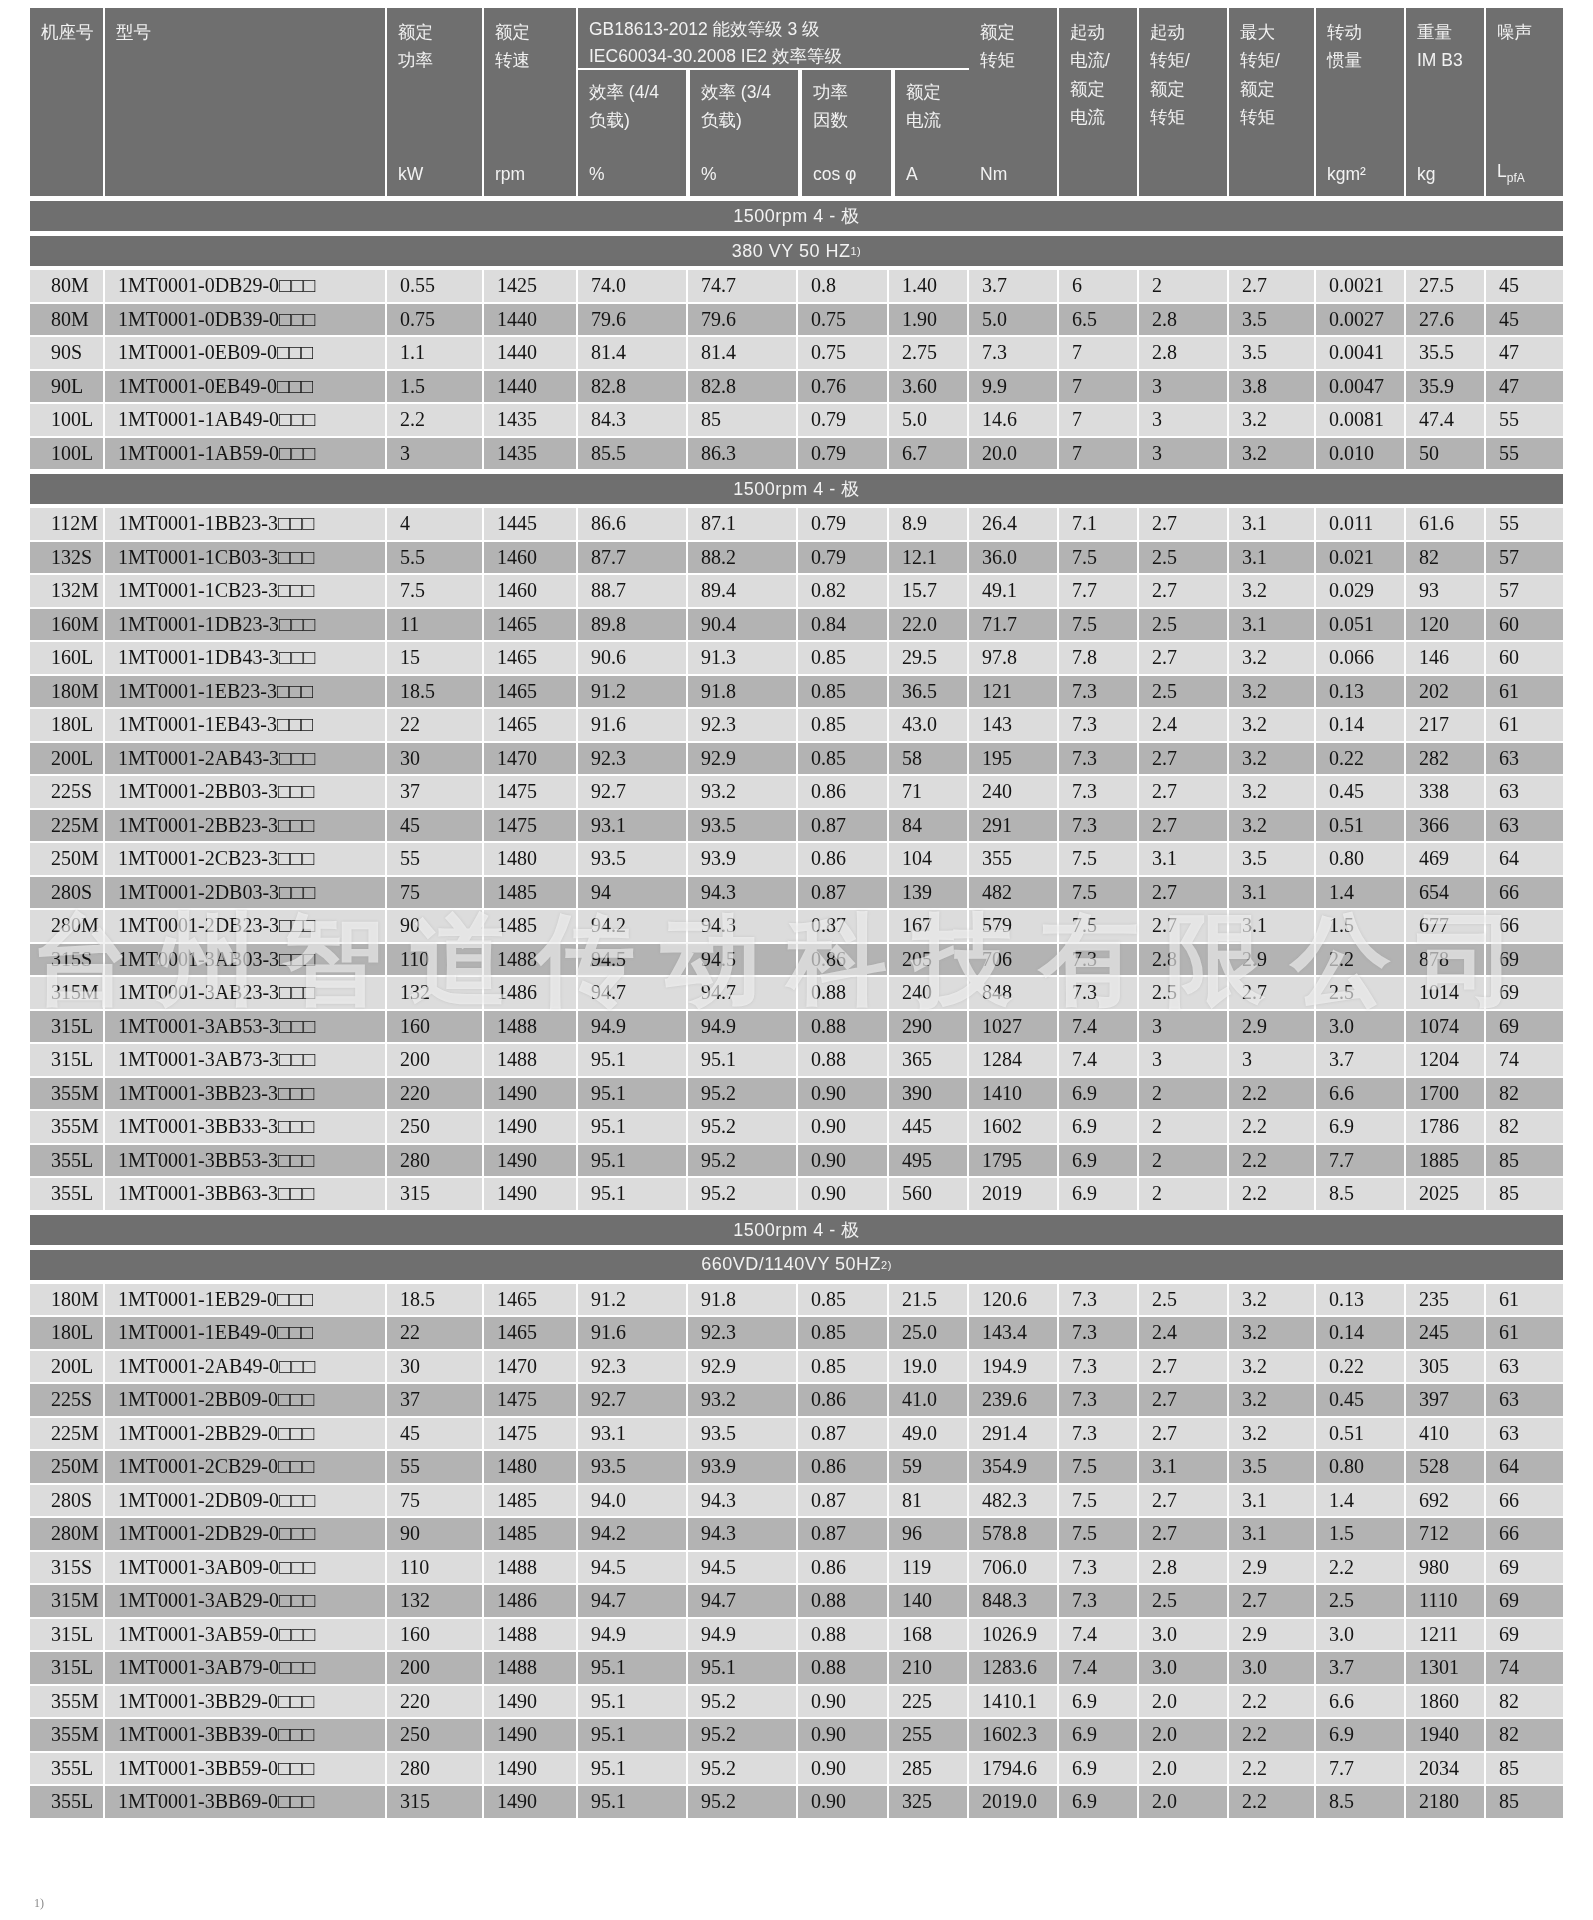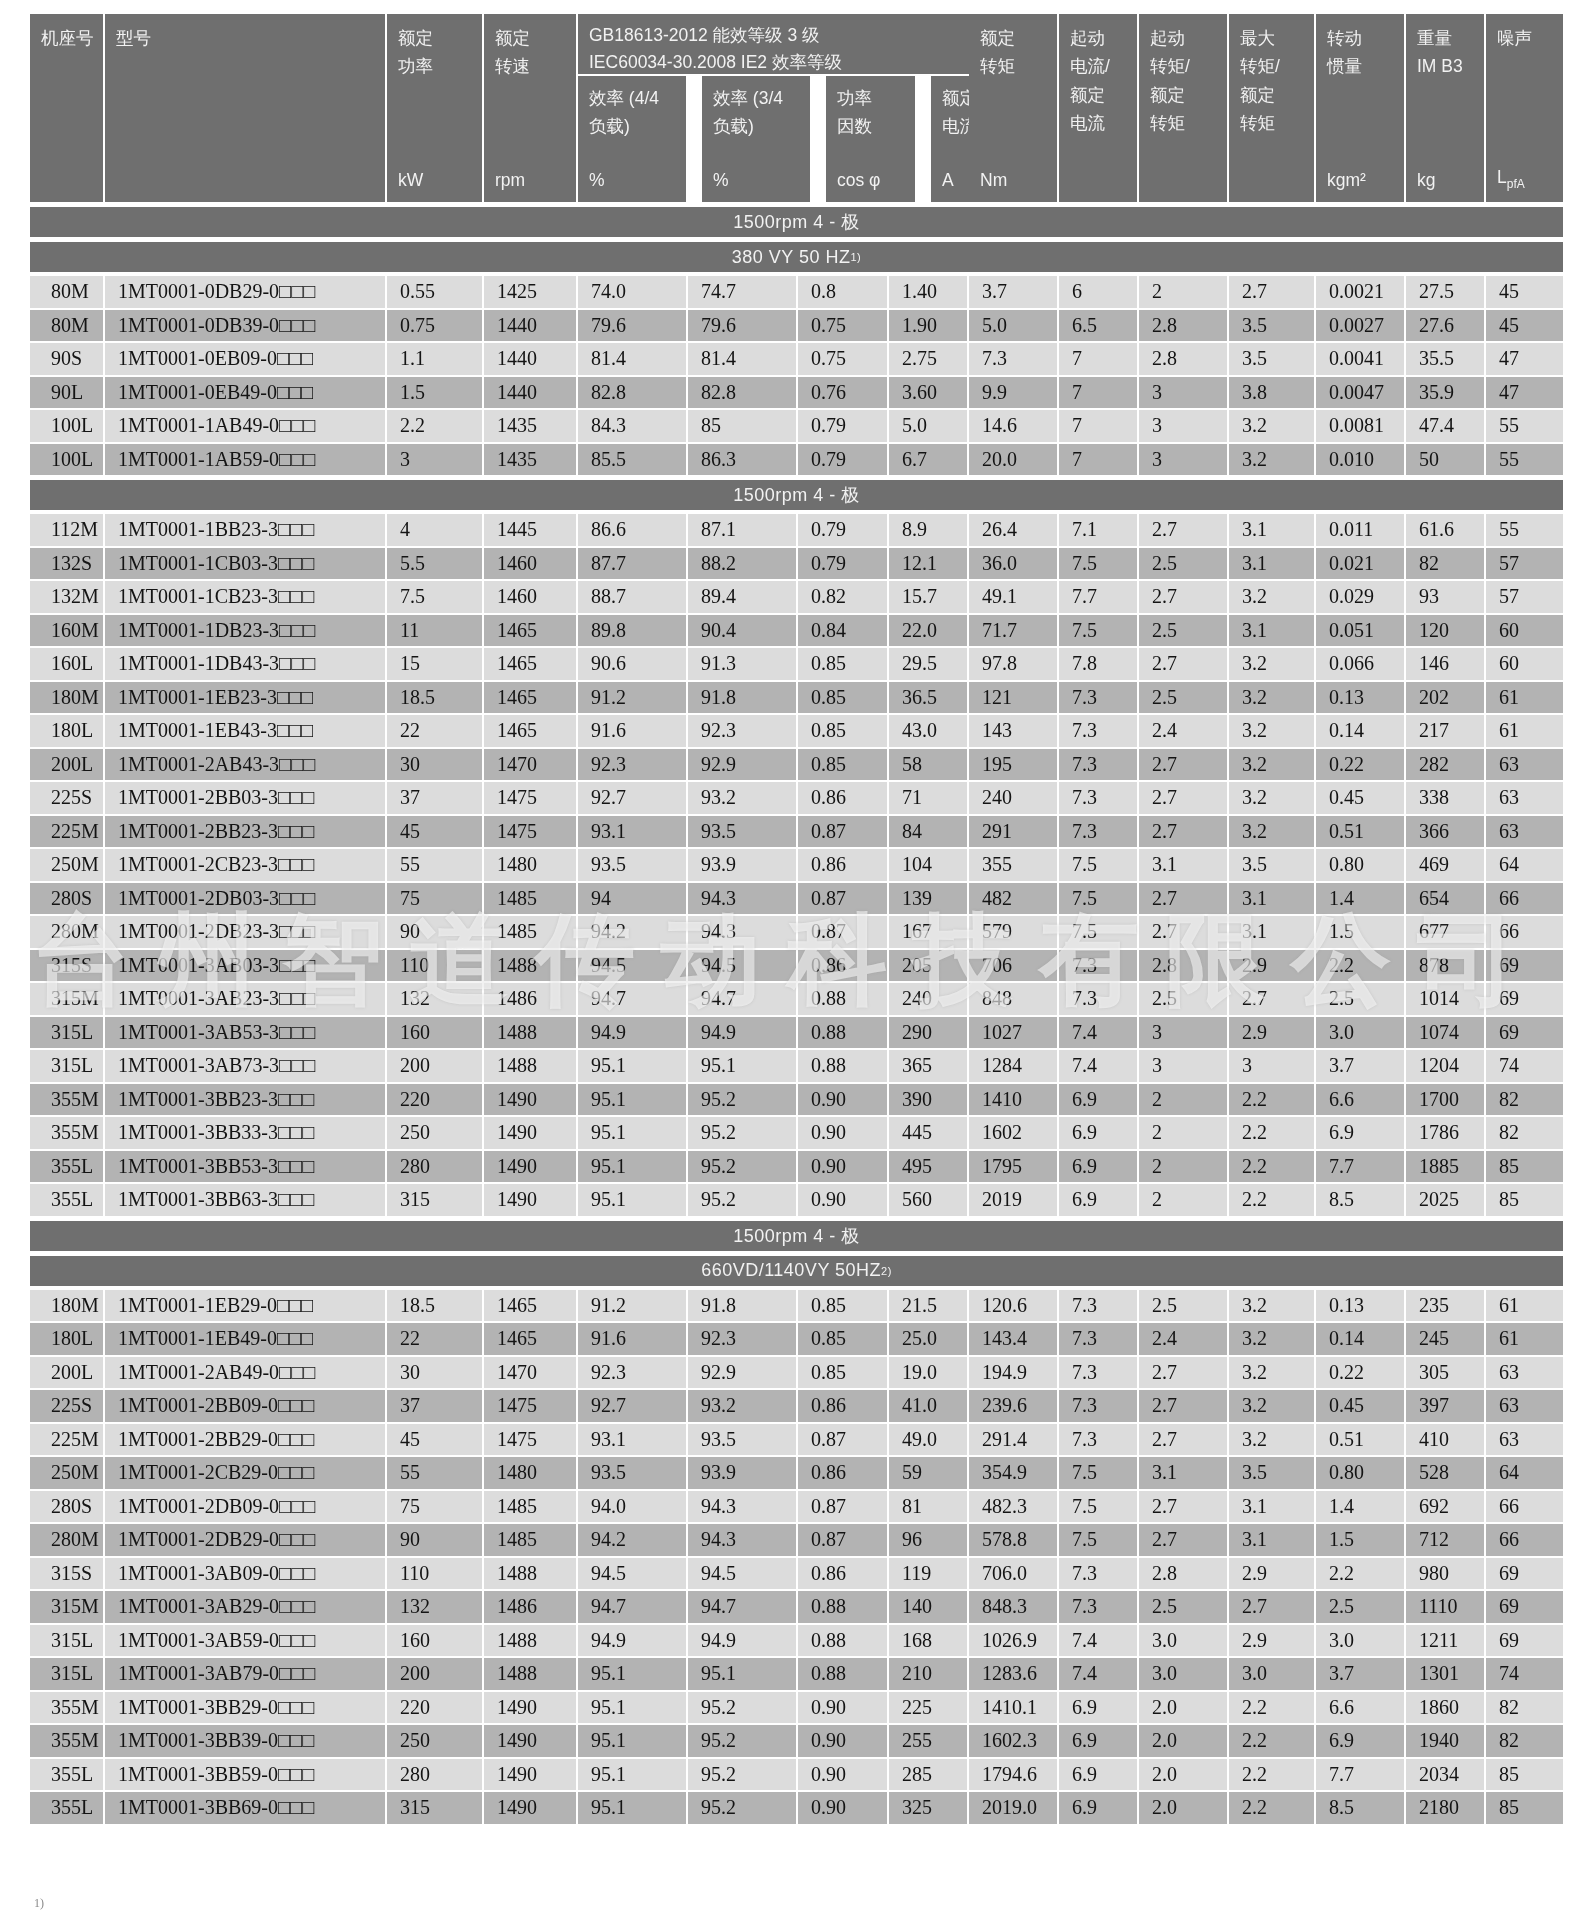--- a/index.html
+++ b/index.html
@@ -1,31 +1,31 @@
 <!DOCTYPE html>
 <html style="--header-bg: #6f6f6f; --row-light: #dcdcdc; --row-dark: #b3b3b3;"><head>
 <meta charset="utf-8">
 <style>
   html,body{margin:0;padding:0;background:#ffffff;}
   .page{position:relative;width:1593px;height:1920px;background:#ffffff;overflow:hidden;
         font-family:"Liberation Sans",sans-serif;}
-  .tbl{position:absolute;left:30px;top:14px;width:1533px;
+  .tbl{position:absolute;left:30px;top:8px;width:1533px;
        --cols:73px 280px 95px 92px 108px 108px 89px 78px 88px 78px 88px 85px 88px 78px 77px;}
 
   
   .hdr{display:grid;grid-template-columns:var(--cols);gap:2px;}
   .hcell{background:var(--header-bg);color:#f2f2f2;height:188px;box-sizing:border-box;
          padding:10px 4px 8px 11px;display:flex;flex-direction:column;
          font-size:17.5px;line-height:1.62;}
   .hcell .top{flex:1 1 auto;}
   .hcell .unit{flex:0 0 auto;}
   .group-block{grid-column:5 / span 4;display:grid;grid-template-rows:60px 1fr;gap:2px;height:188px;}
   .group-title{background:var(--header-bg);color:#f2f2f2;box-sizing:border-box;
                padding:8px 4px 0 11px;font-size:17.5px;line-height:1.55;}
-  .group-sub{display:grid;grid-template-columns:108px 108px 89px 78px;gap:16px;border-radius:31px;}
+  .group-sub{display:grid;grid-template-columns:108px 108px 89px 78px;gap:4px;border-radius:31px;}
   .group-sub .hcell{height:auto;padding-top:8px;}
   sub{font-size:12px;}
   sup{font-size:11px;}
 
   
   .band{height:30px;margin-top:5px;background:var(--header-bg);color:#f2f2f2;
         display:flex;align-items:center;justify-content:center;
         font-size:18px;letter-spacing:0.5px;}
 
   

